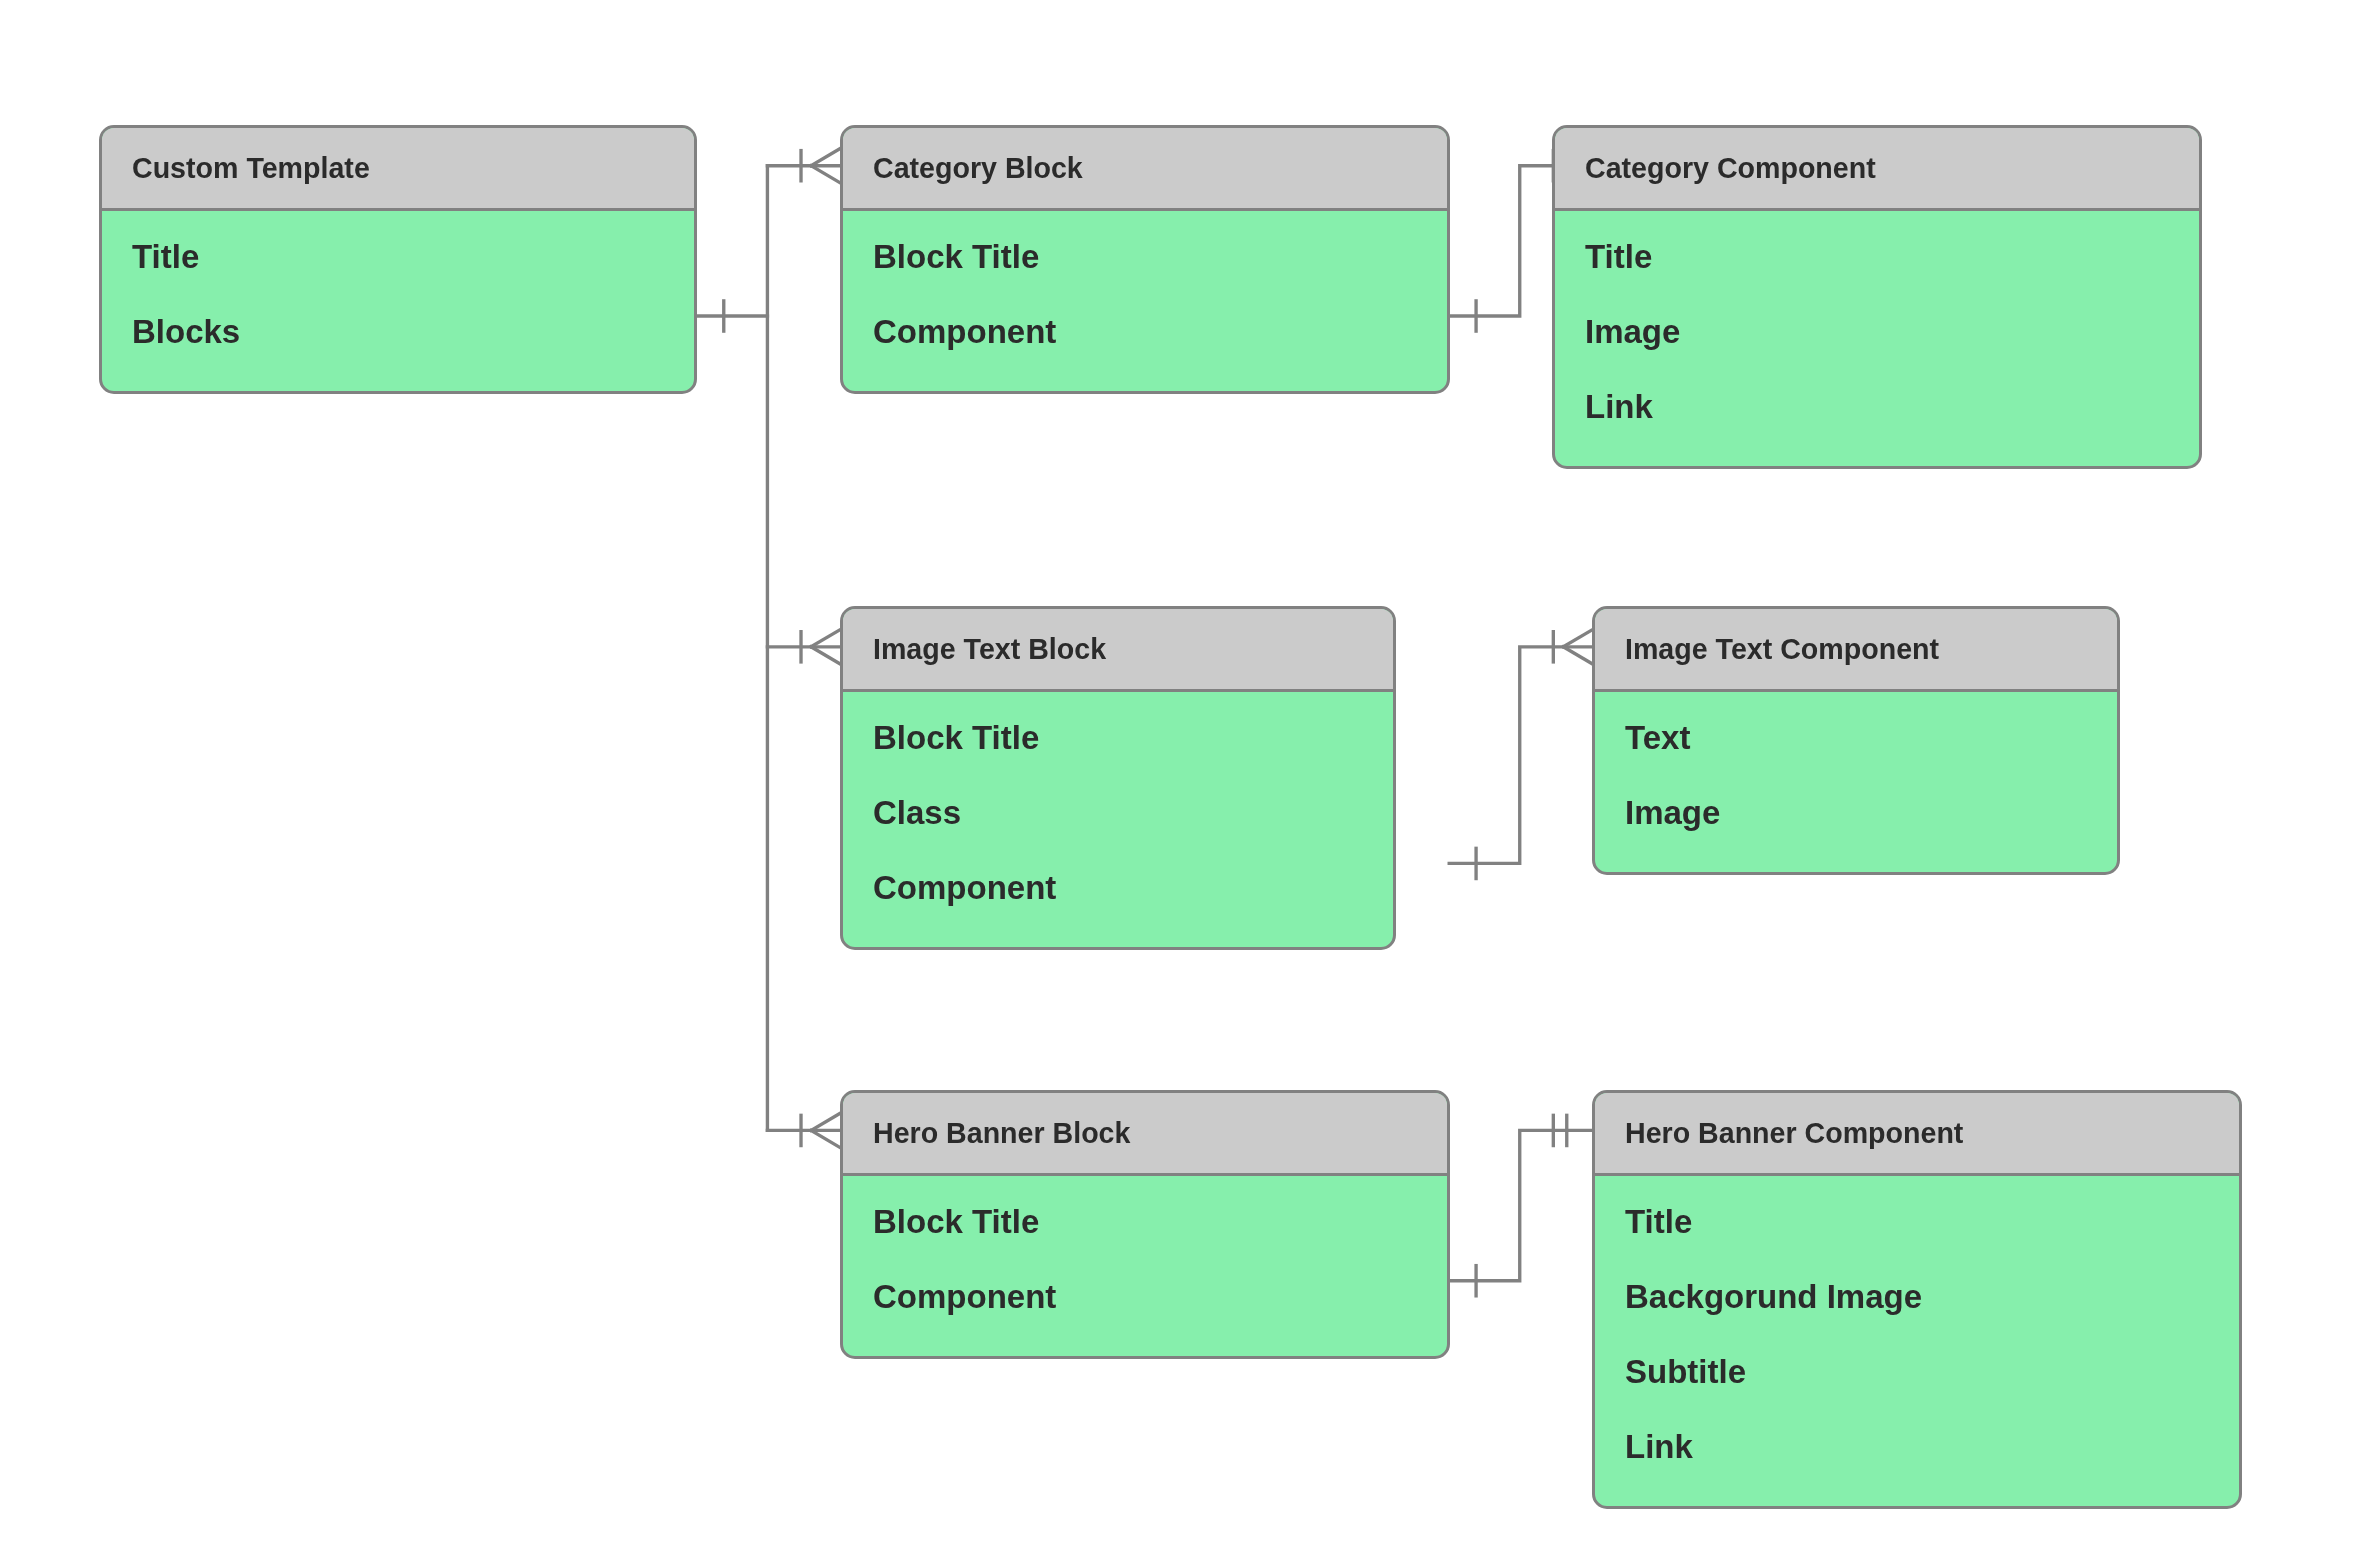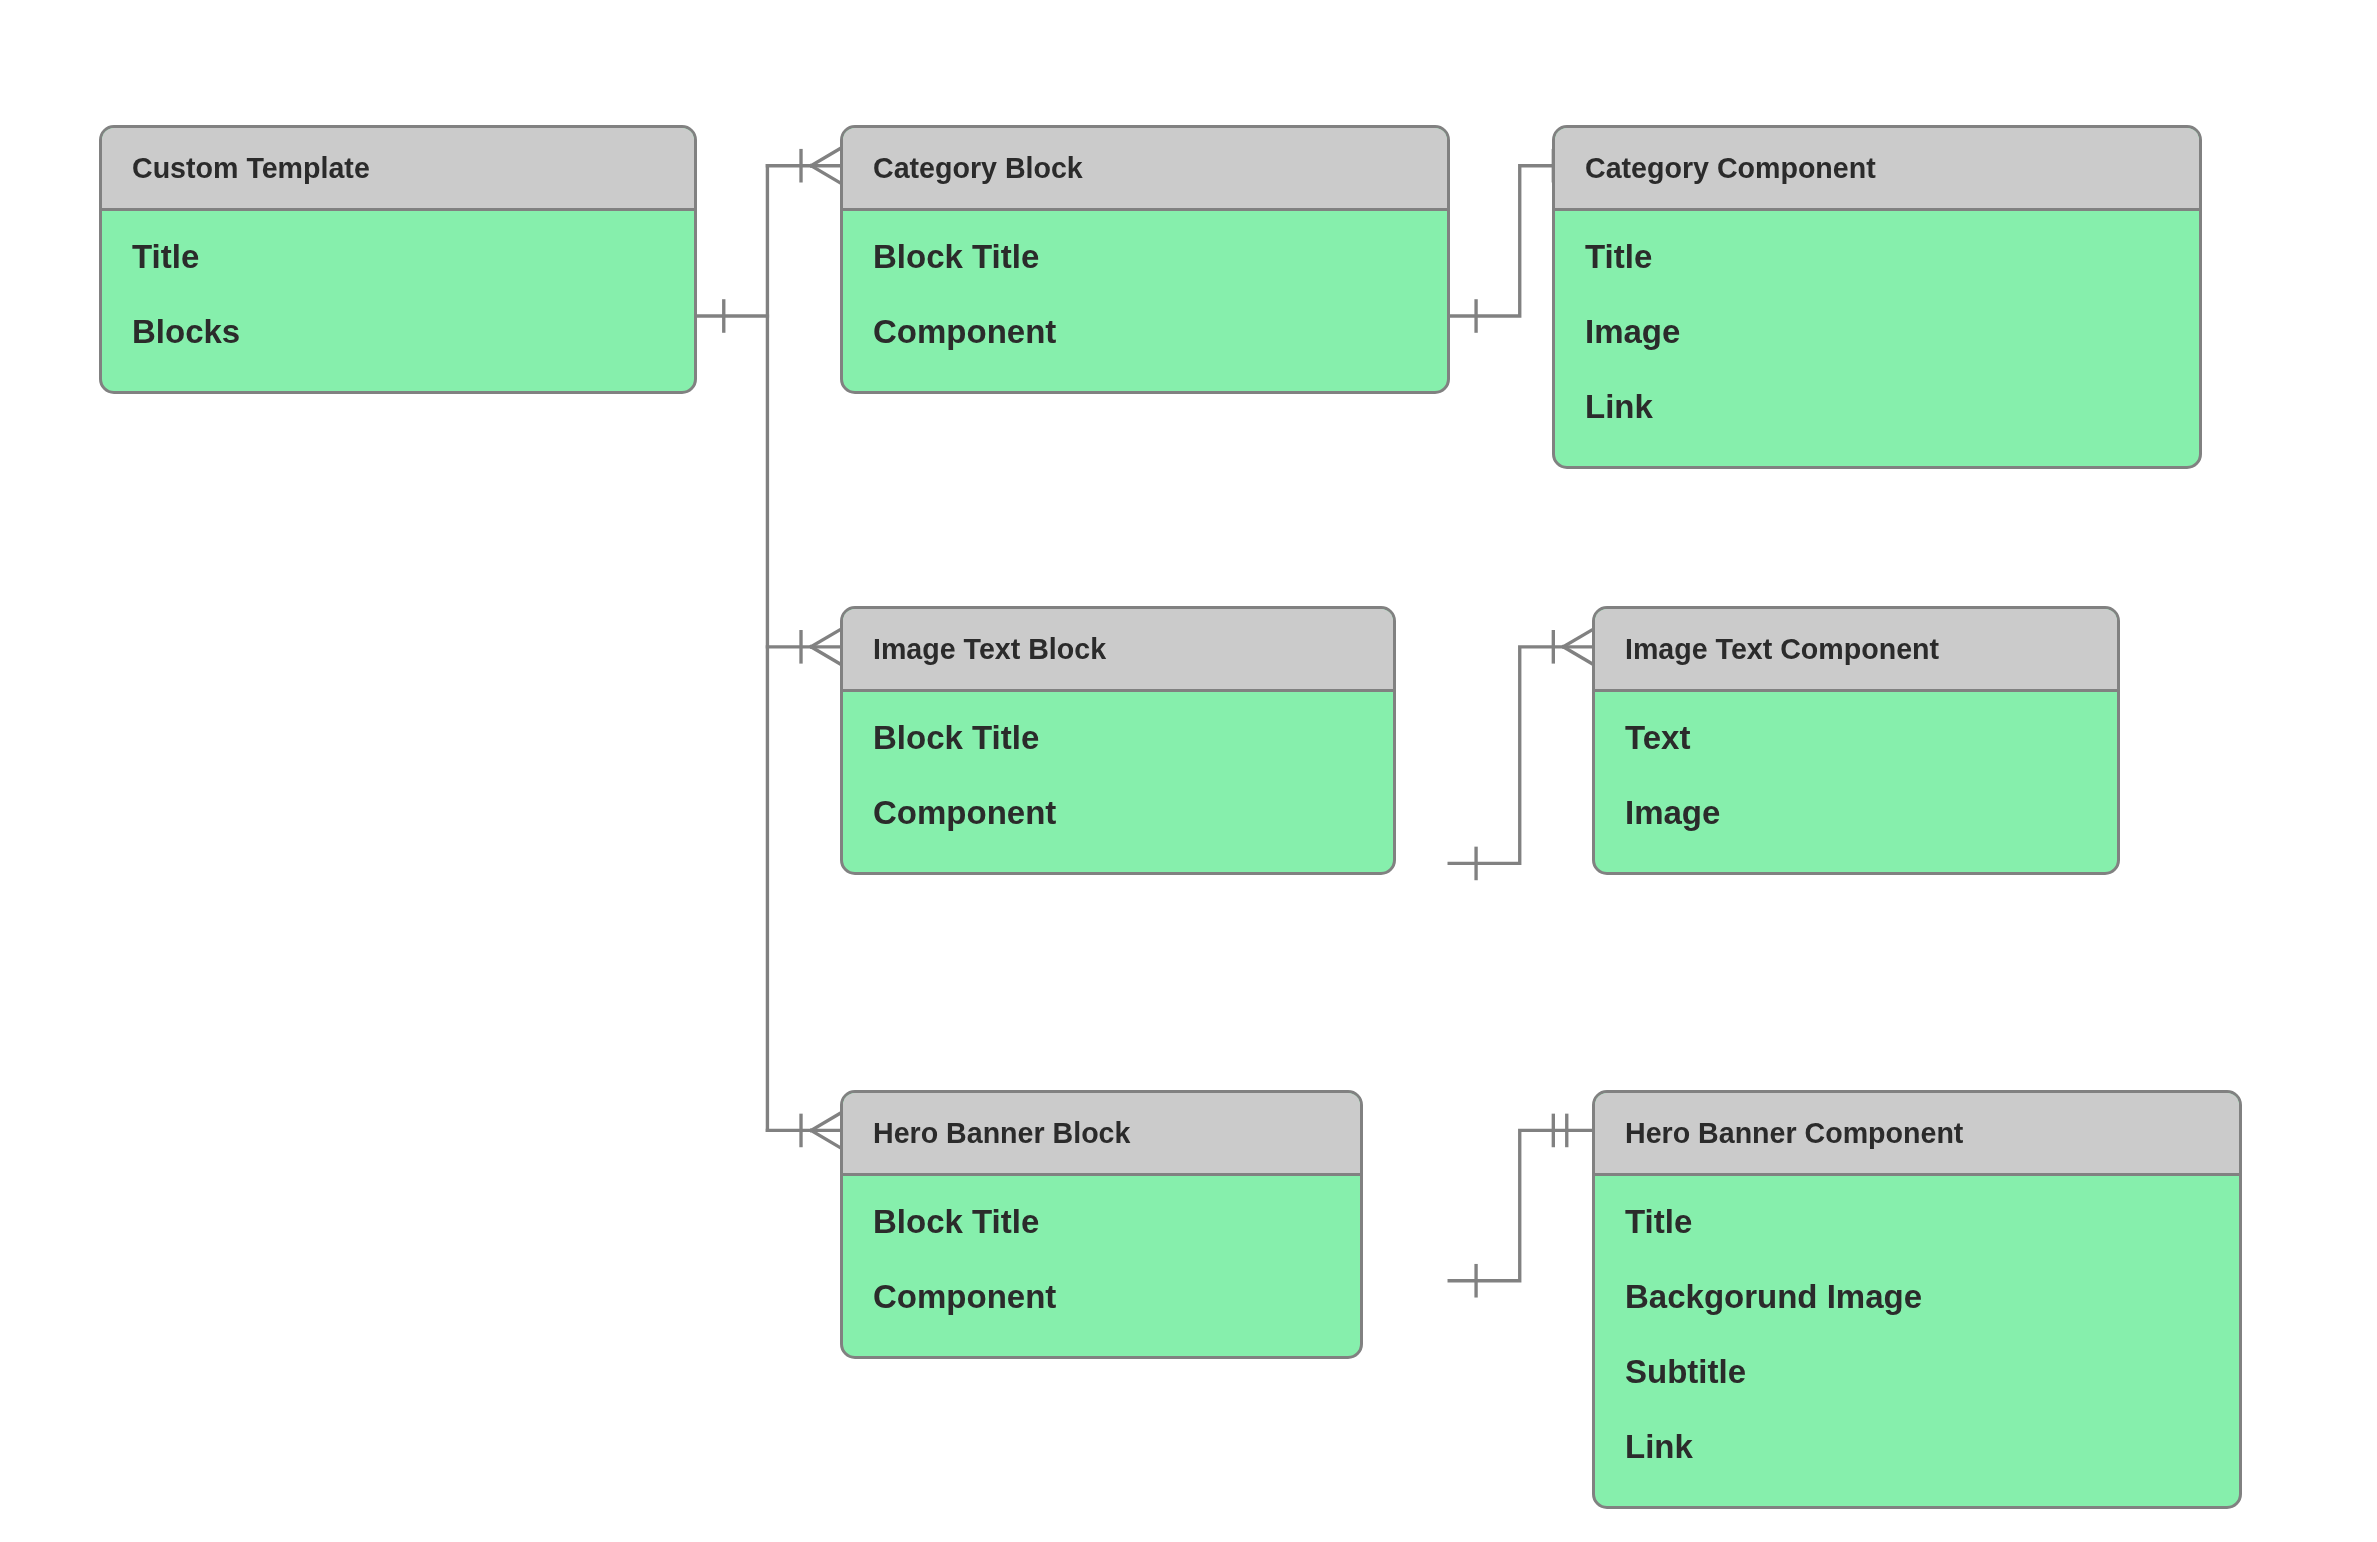--- a/index.html
+++ b/index.html
@@ -126,33 +126,34 @@
       <div class="attr">Title</div>
       <div class="attr">Image</div>
       <div class="attr">Link</div>
     </div>
   </div>
 
   <div class="entity" style="left:840px; top:606px; width:556px;">
     <div class="title">Image Text Block</div>
     <div class="attrs">
       <div class="attr">Block Title</div>
+      <div class="attr">Class</div>
       <div class="attr">Component</div>
     </div>
   </div>
 
   <div class="entity" style="left:1592px; top:606px; width:528px;">
     <div class="title">Image Text Component</div>
     <div class="attrs">
       <div class="attr">Text</div>
       <div class="attr">Image</div>
     </div>
   </div>
 
-  <div class="entity" style="left:840px; top:1090px; width:523px;">
+  <div class="entity" style="left:840px; top:1090px; width:610px;">
     <div class="title">Hero Banner Block</div>
     <div class="attrs">
       <div class="attr">Block Title</div>
       <div class="attr">Component</div>
     </div>
   </div>
 
   <div class="entity" style="left:1592px; top:1090px; width:650px;">
     <div class="title">Hero Banner Component</div>
     <div class="attrs">

